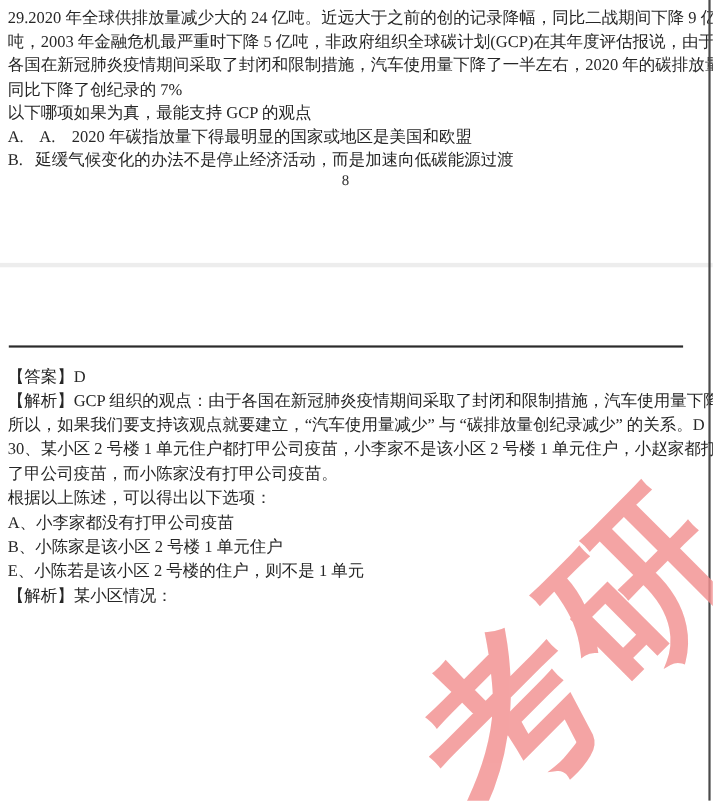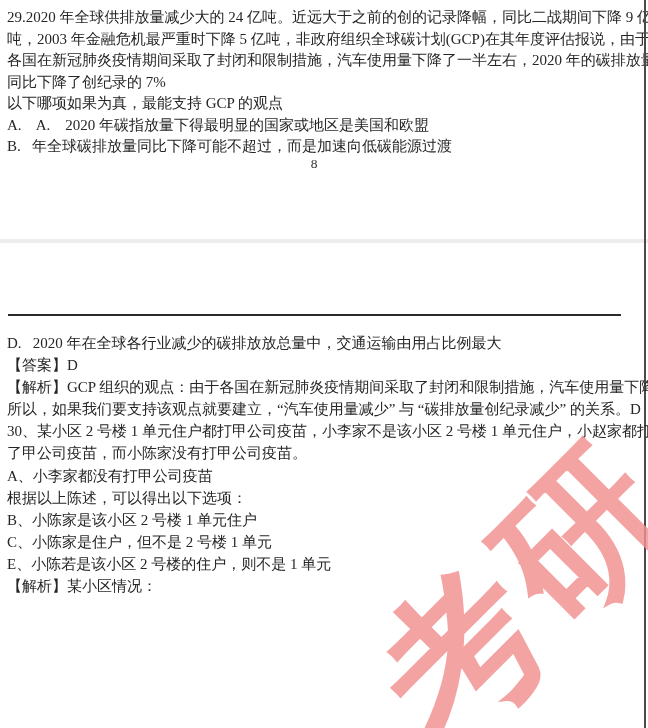--- a/index.html
+++ b/index.html
@@ -71,37 +71,35 @@
 </head>
 <body>
 
 <div class="page1-block">
   <div class="ln">29.2020 年全球供排放量减少大的 24 亿吨。近远大于之前的创的记录降幅，同比二战期间下降 9 亿</div>
   <div class="ln">吨，2003 年金融危机最严重时下降 5 亿吨，非政府组织全球碳计划(GCP)在其年度评估报说，由于</div>
   <div class="ln">各国在新冠肺炎疫情期间采取了封闭和限制措施，汽车使用量下降了一半左右，2020 年的碳排放量</div>
   <div class="ln">同比下降了创纪录的 7%</div>
   <div class="ln">以下哪项如果为真，最能支持 GCP 的观点</div>
   <div class="ln">A.    A.    2020 年碳指放量下得最明显的国家或地区是美国和欧盟</div>
-  <div class="ln">B.   年全球碳排放量同比下降可能不超过，而是加速向低碳能源过渡</div>
+  <div class="ln">B.   延缓气候变化的办法不是停止经济活动，而是加速向低碳能源过渡</div>
 </div>
 
 <div class="page-number">8</div>
 
 <div class="page-break-band"></div>
 <div class="page-top-rule"></div>
 <div class="page-right-edge"></div>
 
 <div class="page2-block">
-  <div class="ln">D.   2020 年在全球各行业减少的碳排放放总量中，交通运输由用占比例最大</div>
   <div class="ln">【答案】D</div>
   <div class="ln">【解析】GCP 组织的观点：由于各国在新冠肺炎疫情期间采取了封闭和限制措施，汽车使用量下降</div>
   <div class="ln">所以，如果我们要支持该观点就要建立，“汽车使用量减少” 与 “碳排放量创纪录减少” 的关系。D</div>
   <div class="ln">30、某小区 2 号楼 1 单元住户都打甲公司疫苗，小李家不是该小区 2 号楼 1 单元住户，小赵家都打</div>
   <div class="ln">了甲公司疫苗，而小陈家没有打甲公司疫苗。</div>
+  <div class="ln">根据以上陈述，可以得出以下选项：</div>
   <div class="ln">A、小李家都没有打甲公司疫苗</div>
-  <div class="ln">根据以上陈述，可以得出以下选项：</div>
   <div class="ln">B、小陈家是该小区 2 号楼 1 单元住户</div>
-  <div class="ln">C、小陈家是住户，但不是 2 号楼 1 单元</div>
   <div class="ln">E、小陈若是该小区 2 号楼的住户，则不是 1 单元</div>
   <div class="ln">【解析】某小区情况：</div>
 </div>
 
 <div class="watermark" style="color: rgb(242, 144, 144);">考研</div>
 
 </body></html>

